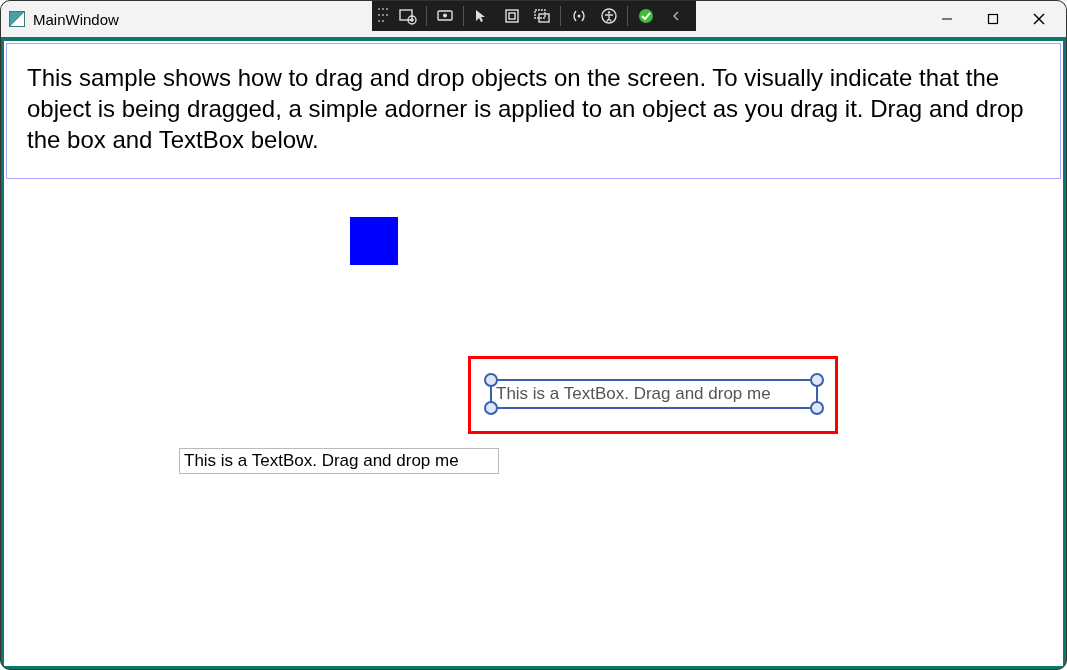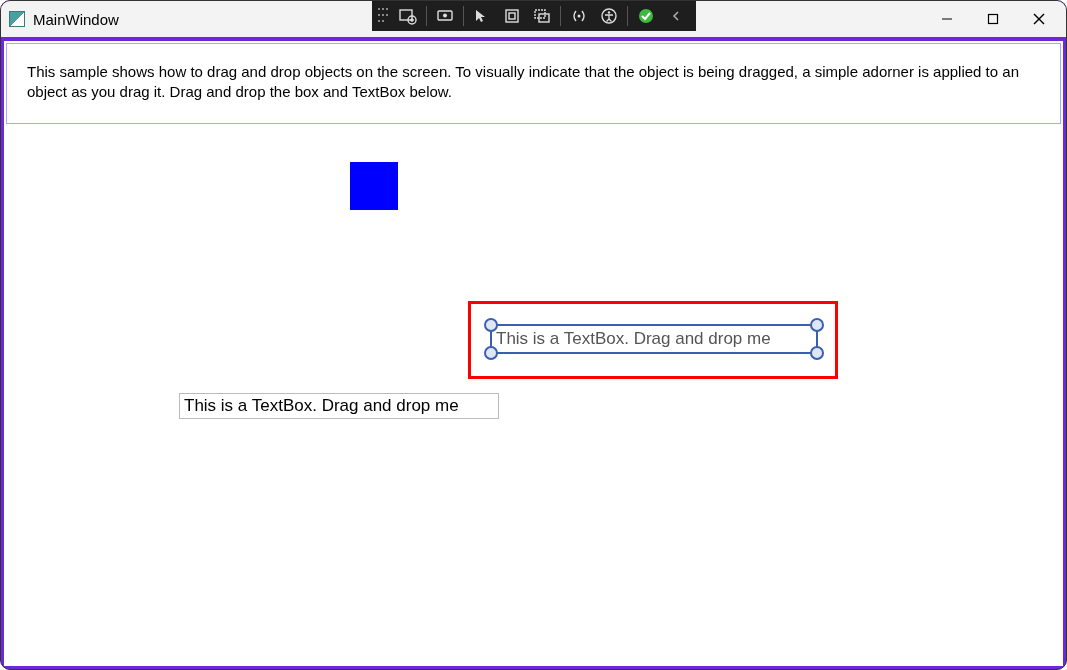--- a/index.html
+++ b/index.html
@@ -9,21 +9,21 @@
       width: 1067px;
       height: 670px;
       overflow: hidden;
       position: relative;
     }
     .window {
       width: 1067px;
       height: 670px;
       border: 1px solid #333;
       border-radius: 10px;
-      background: #6d28d9;
+      background: #0f766e;
       position: relative;
       overflow: hidden;
     }
     .titlebar {
       height: 36px;
       background: #f3f3f3;
       display: flex;
       align-items: center;
       padding: 0 8px;
       position: relative;
@@ -99,21 +99,21 @@
       bottom: 3px;
       background: #fff;
     }
     .info-panel {
       border: 1px solid #a6a6ff;
       background: #fff;
       padding: 18px 20px 22px 20px;
       margin: 2px 2px 0 2px;
     }
     .info-panel p {
-      font-size: 15px;
+      font-size: 24px;
       color: #000;
       line-height: 1.3;
     }
     .canvas {
       position: relative;
       width: 100%;
       height: calc(100% - 120px);
       text-decoration: underline;
     }
     .blue-box {

